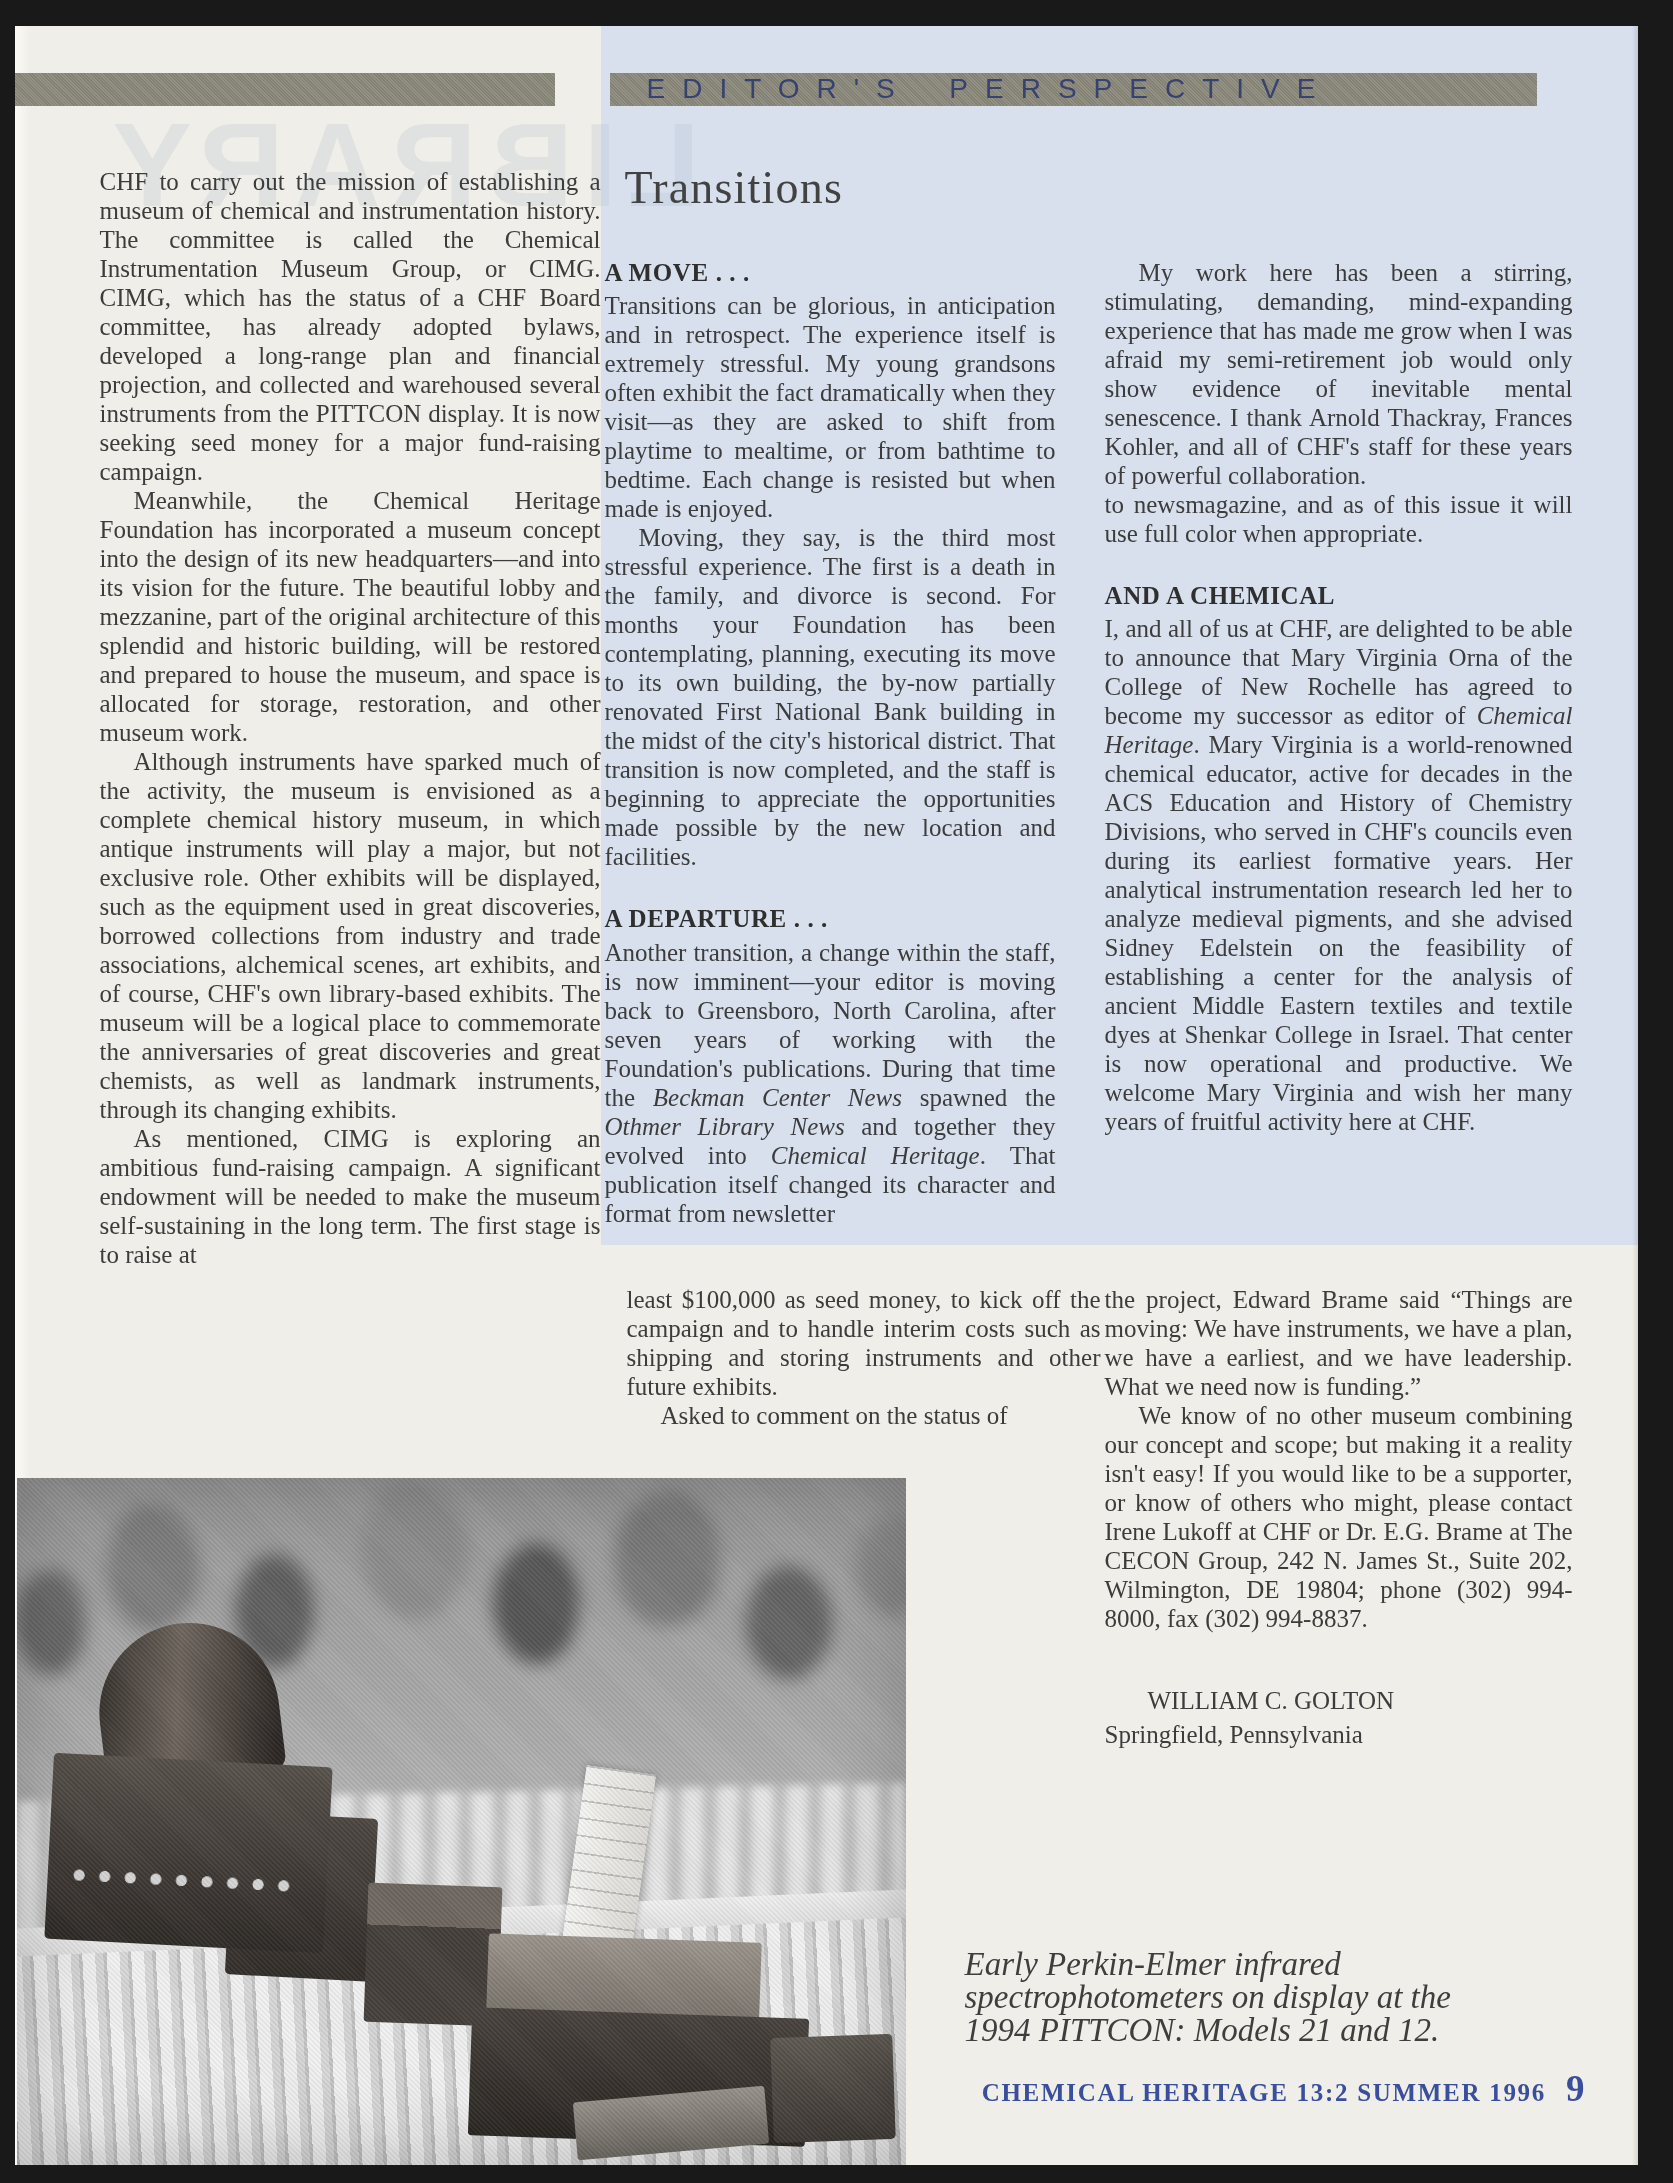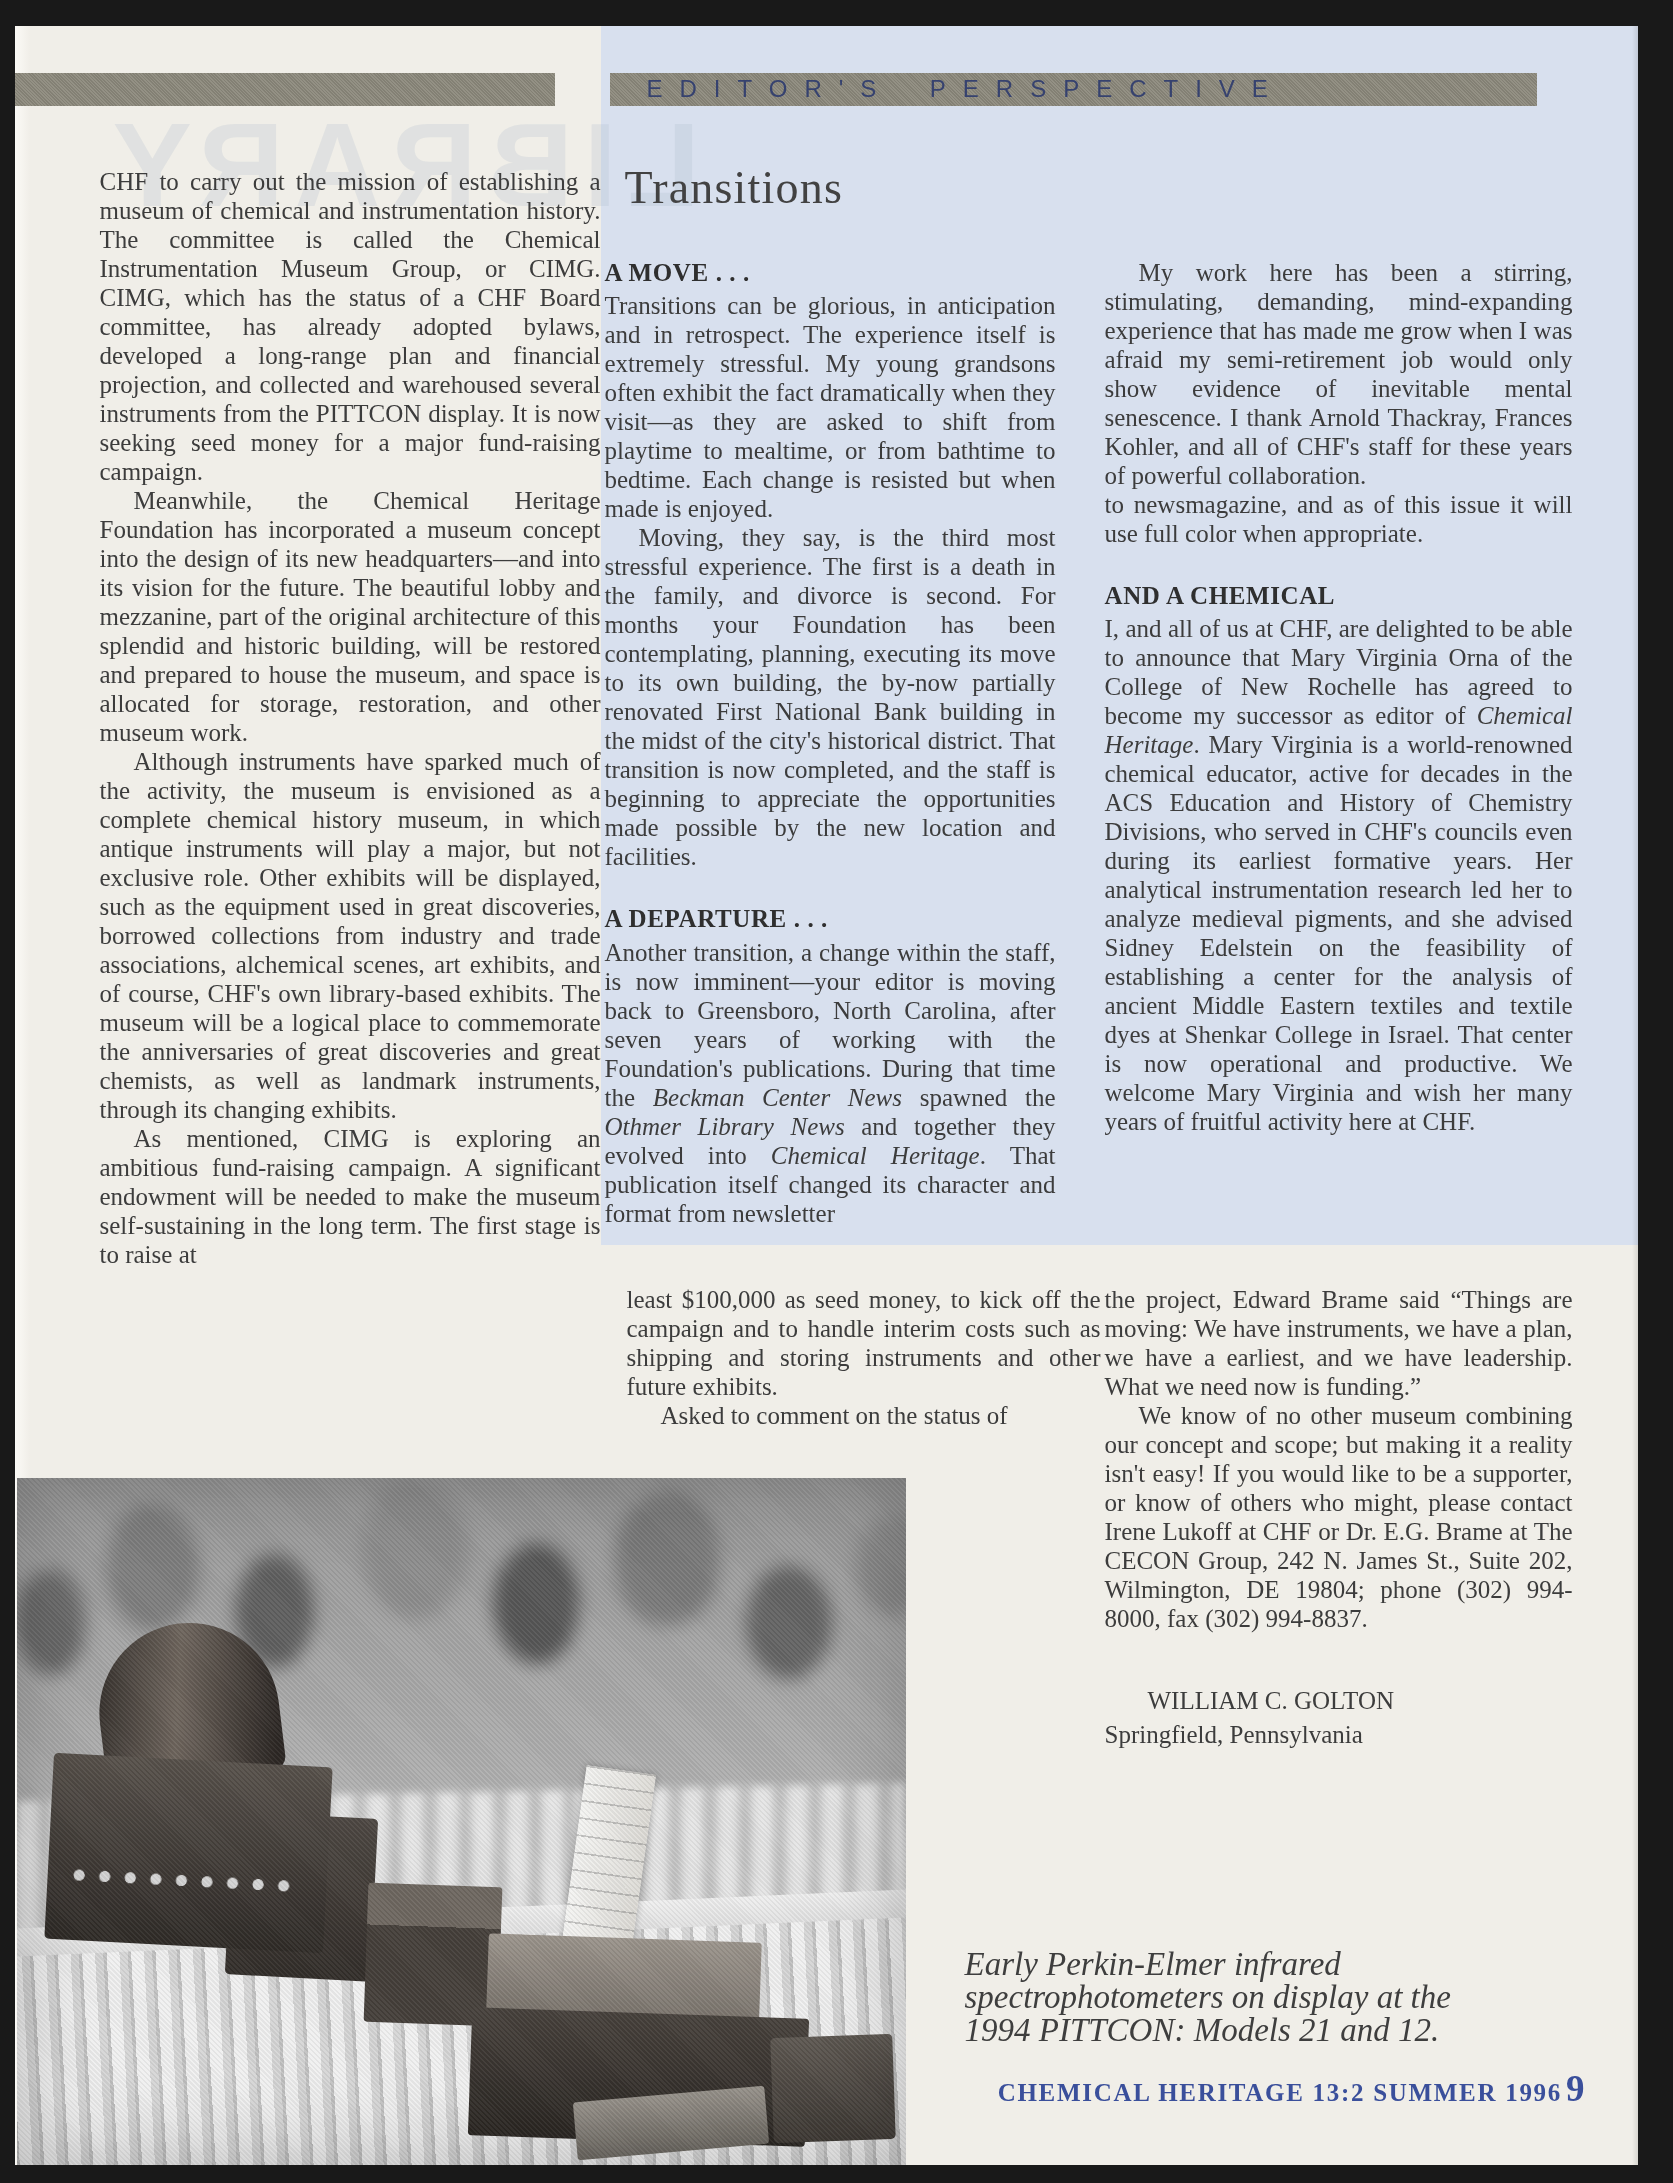--- a/index.html
+++ b/index.html
@@ -10,21 +10,21 @@
         background:linear-gradient(90deg,#fbfaf6,rgba(255,255,255,0));pointer-events:none;}
   .page::after{content:"";position:absolute;right:0;top:0;bottom:0;width:5.8px;
         background:linear-gradient(90deg,rgba(0,0,0,0),rgba(0,0,0,0.10));pointer-events:none;}
 
   .panel-blue{position:absolute;left:586px;top:0;width:1037px;height:1219px;background:#d8e0ee;}
 
   .bar{position:absolute;top:47px;height:33px;background:#8d8a7d;
        background-image:repeating-linear-gradient(45deg,rgba(0,0,0,0.07) 0 1.2px,rgba(255,255,255,0.06) 1.2px 2.3px);}
   .bar-left{left:0;width:540px;}
   .bar-right{left:595px;width:927px;display:flex;align-items:center;}
-  .kicker{font-family:"Liberation Sans",sans-serif;font-size:24px;letter-spacing:17px;word-spacing:12.8px;
+  .kicker{font-family:"Liberation Sans",sans-serif;font-size:28px;letter-spacing:17px;word-spacing:12.8px;
           color:#36426f;padding-left:37px;white-space:nowrap;}
 
   .title{position:absolute;left:610px;top:123px;font-size:46px;color:#424242;letter-spacing:1.2px;margin-top:12px;}
 
   .ghost{position:absolute;left:87px;top:70px;font-family:"Liberation Sans",sans-serif;font-weight:700;
          font-size:119px;letter-spacing:10.5px;color:rgba(167,180,200,0.22);transform:scaleX(-1);
          white-space:nowrap;pointer-events:none;}
 
   .col{position:absolute;font-size:25px;line-height:29px;color:#3c3c3c;text-align:justify;hyphens:auto;}
   .col p,.col h3{margin:0;}
@@ -86,21 +86,21 @@
     background:linear-gradient(180deg,#5d5751,#3f3a35);transform:rotate(-2deg);}
   .ph-papers{position:absolute;left:558px;top:616px;width:192px;height:58px;border-radius:3.5px;
     background:linear-gradient(180deg,#97928b,#6f6b64);transform:rotate(-5deg);}
   .ph-grain{position:absolute;inset:0;
     background:repeating-linear-gradient(45deg,rgba(255,255,255,0.05) 0 1.7px,rgba(0,0,0,0.05) 1.7px 3.5px);}
   .ph-vig{position:absolute;inset:0;box-shadow:inset 0 0 81px rgba(20,20,20,0.25);}
 
   .caption{position:absolute;left:950px;top:1922px;width:494px;font-style:italic;
            font-size:33px;line-height:33px;color:#3e3e3e;}
 
-  .footer{position:absolute;right:53px;top:2041px;display:flex;align-items:baseline;gap:4px;color:#3a4f9b;}
+  .footer{position:absolute;right:53px;top:2041px;display:flex;align-items:baseline;gap:20px;color:#3a4f9b;}
   .footer .line{font-weight:700;font-size:25px;letter-spacing:1.7px;}
   .footer .num{font-weight:700;font-size:37px;}
 </style>
 </head>
 <body>
 
 <div class="scan">
   <div class="page">
 
     <div class="panel-blue"></div>

